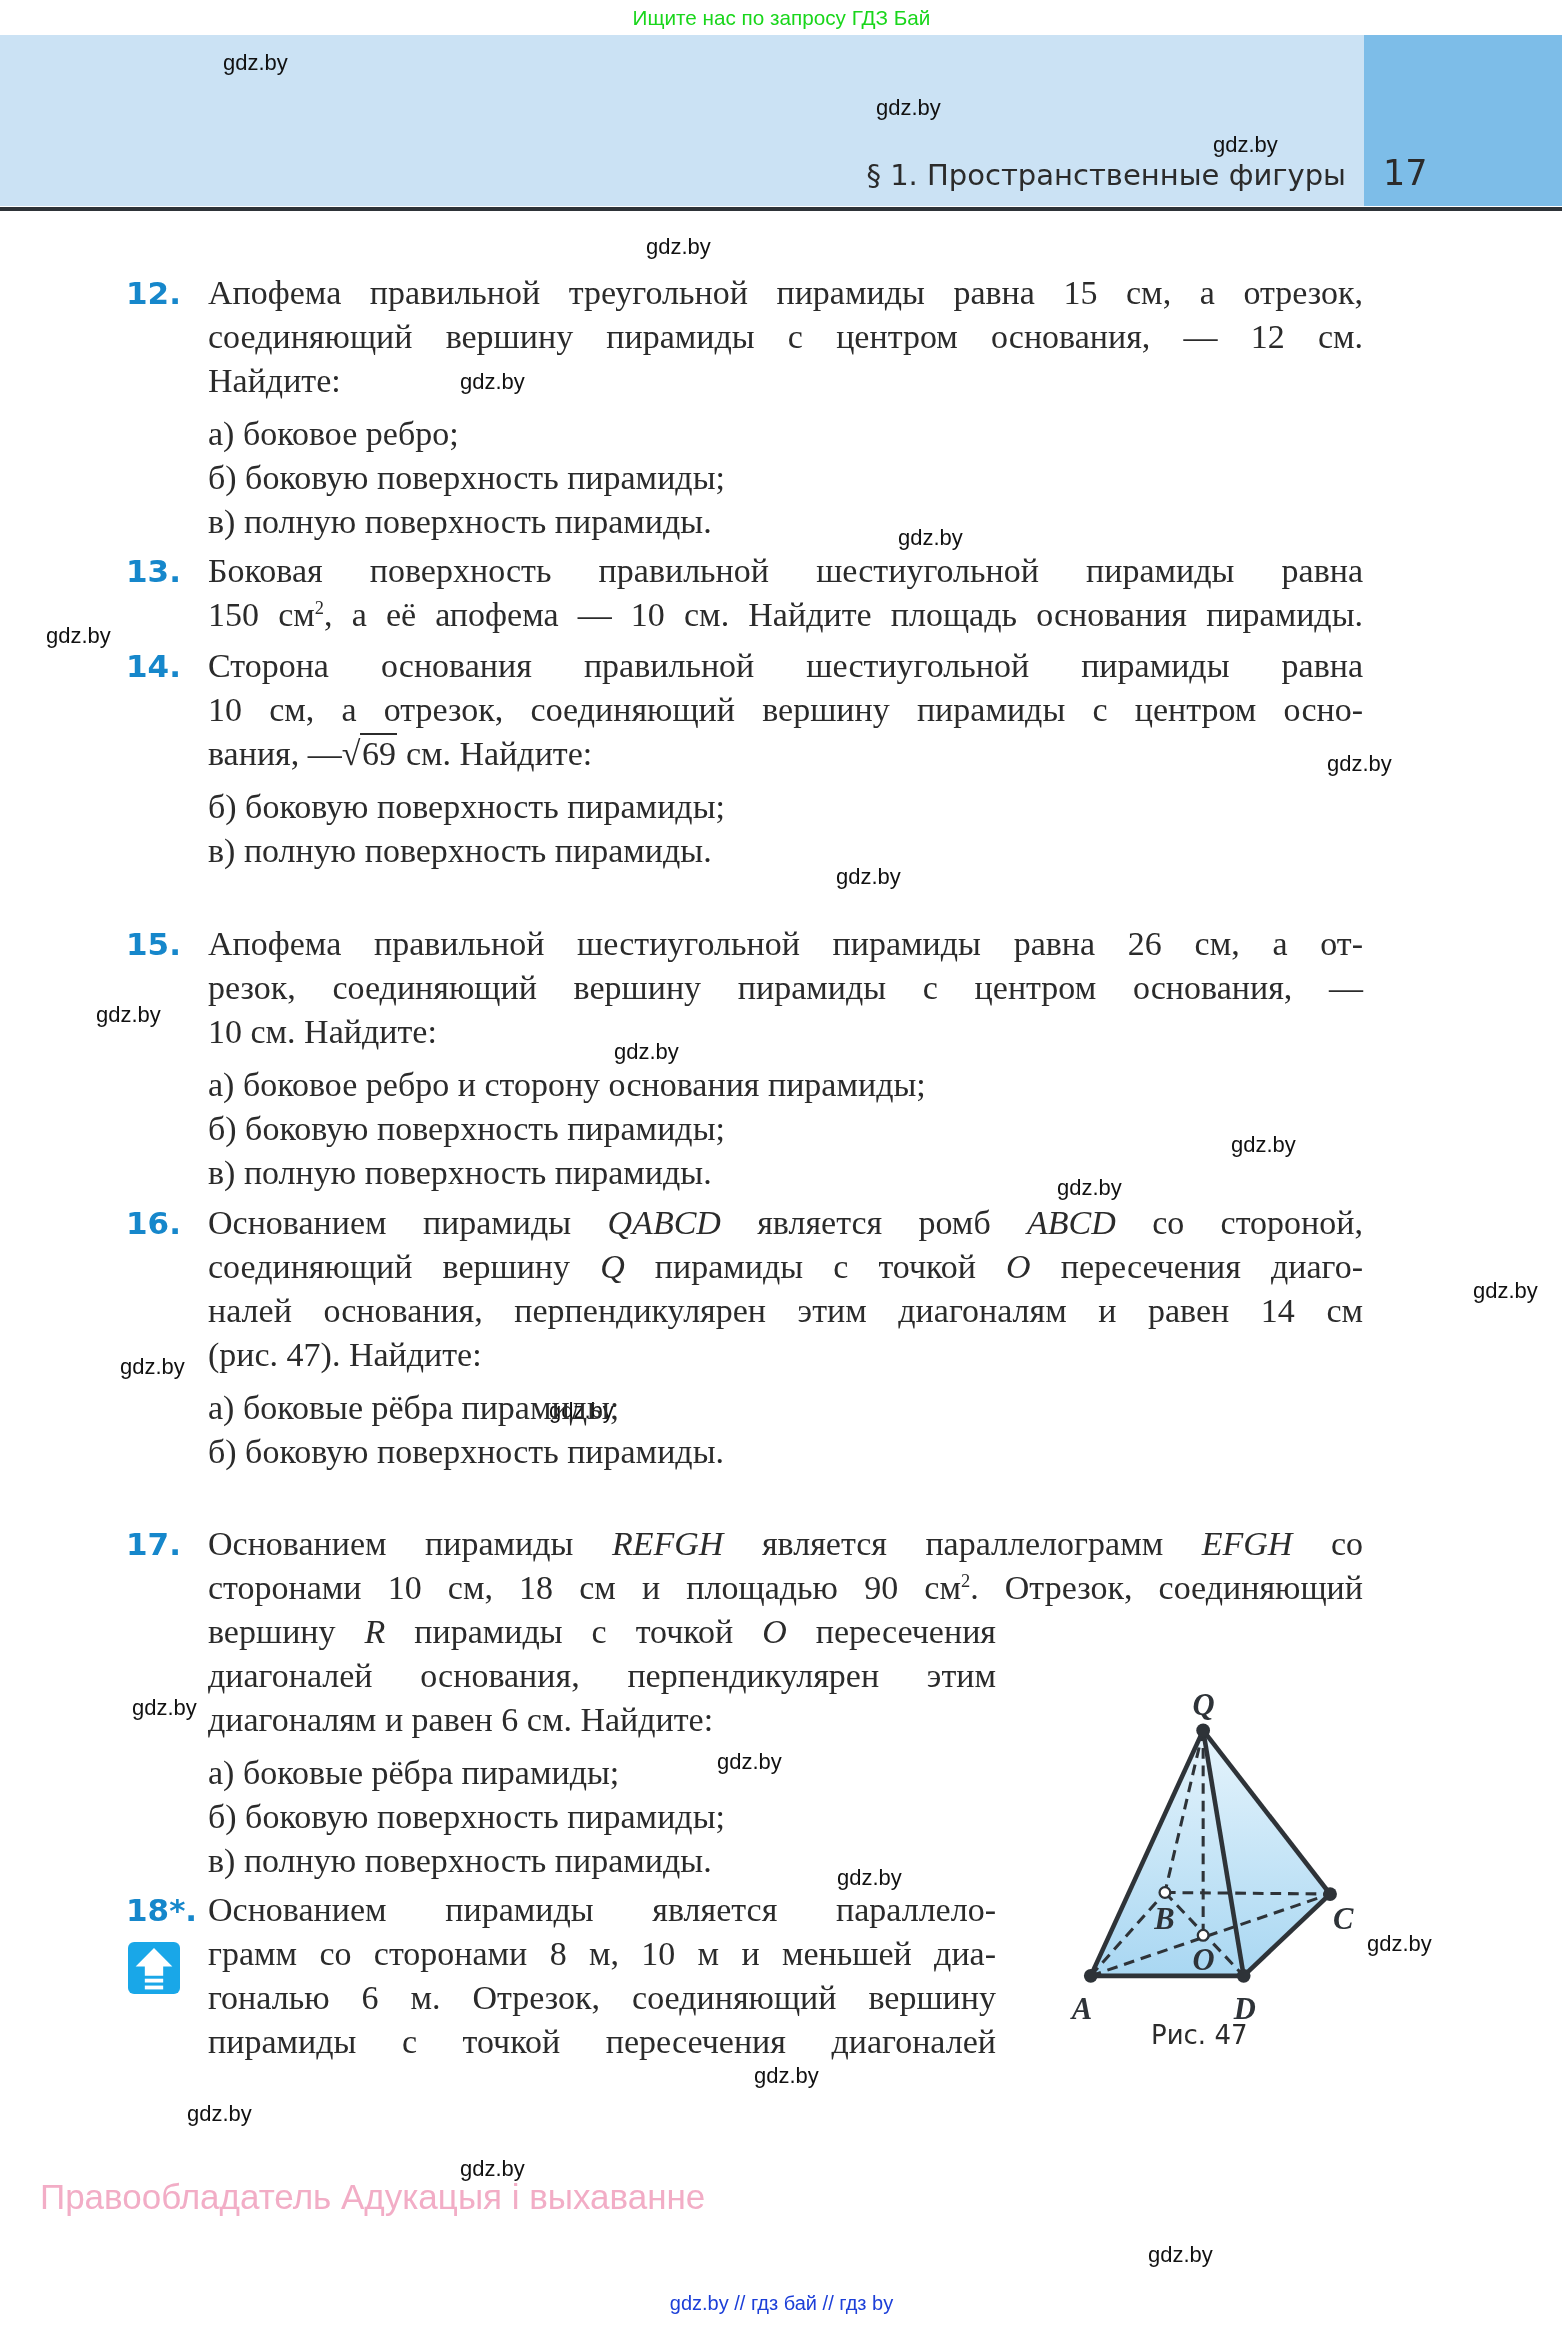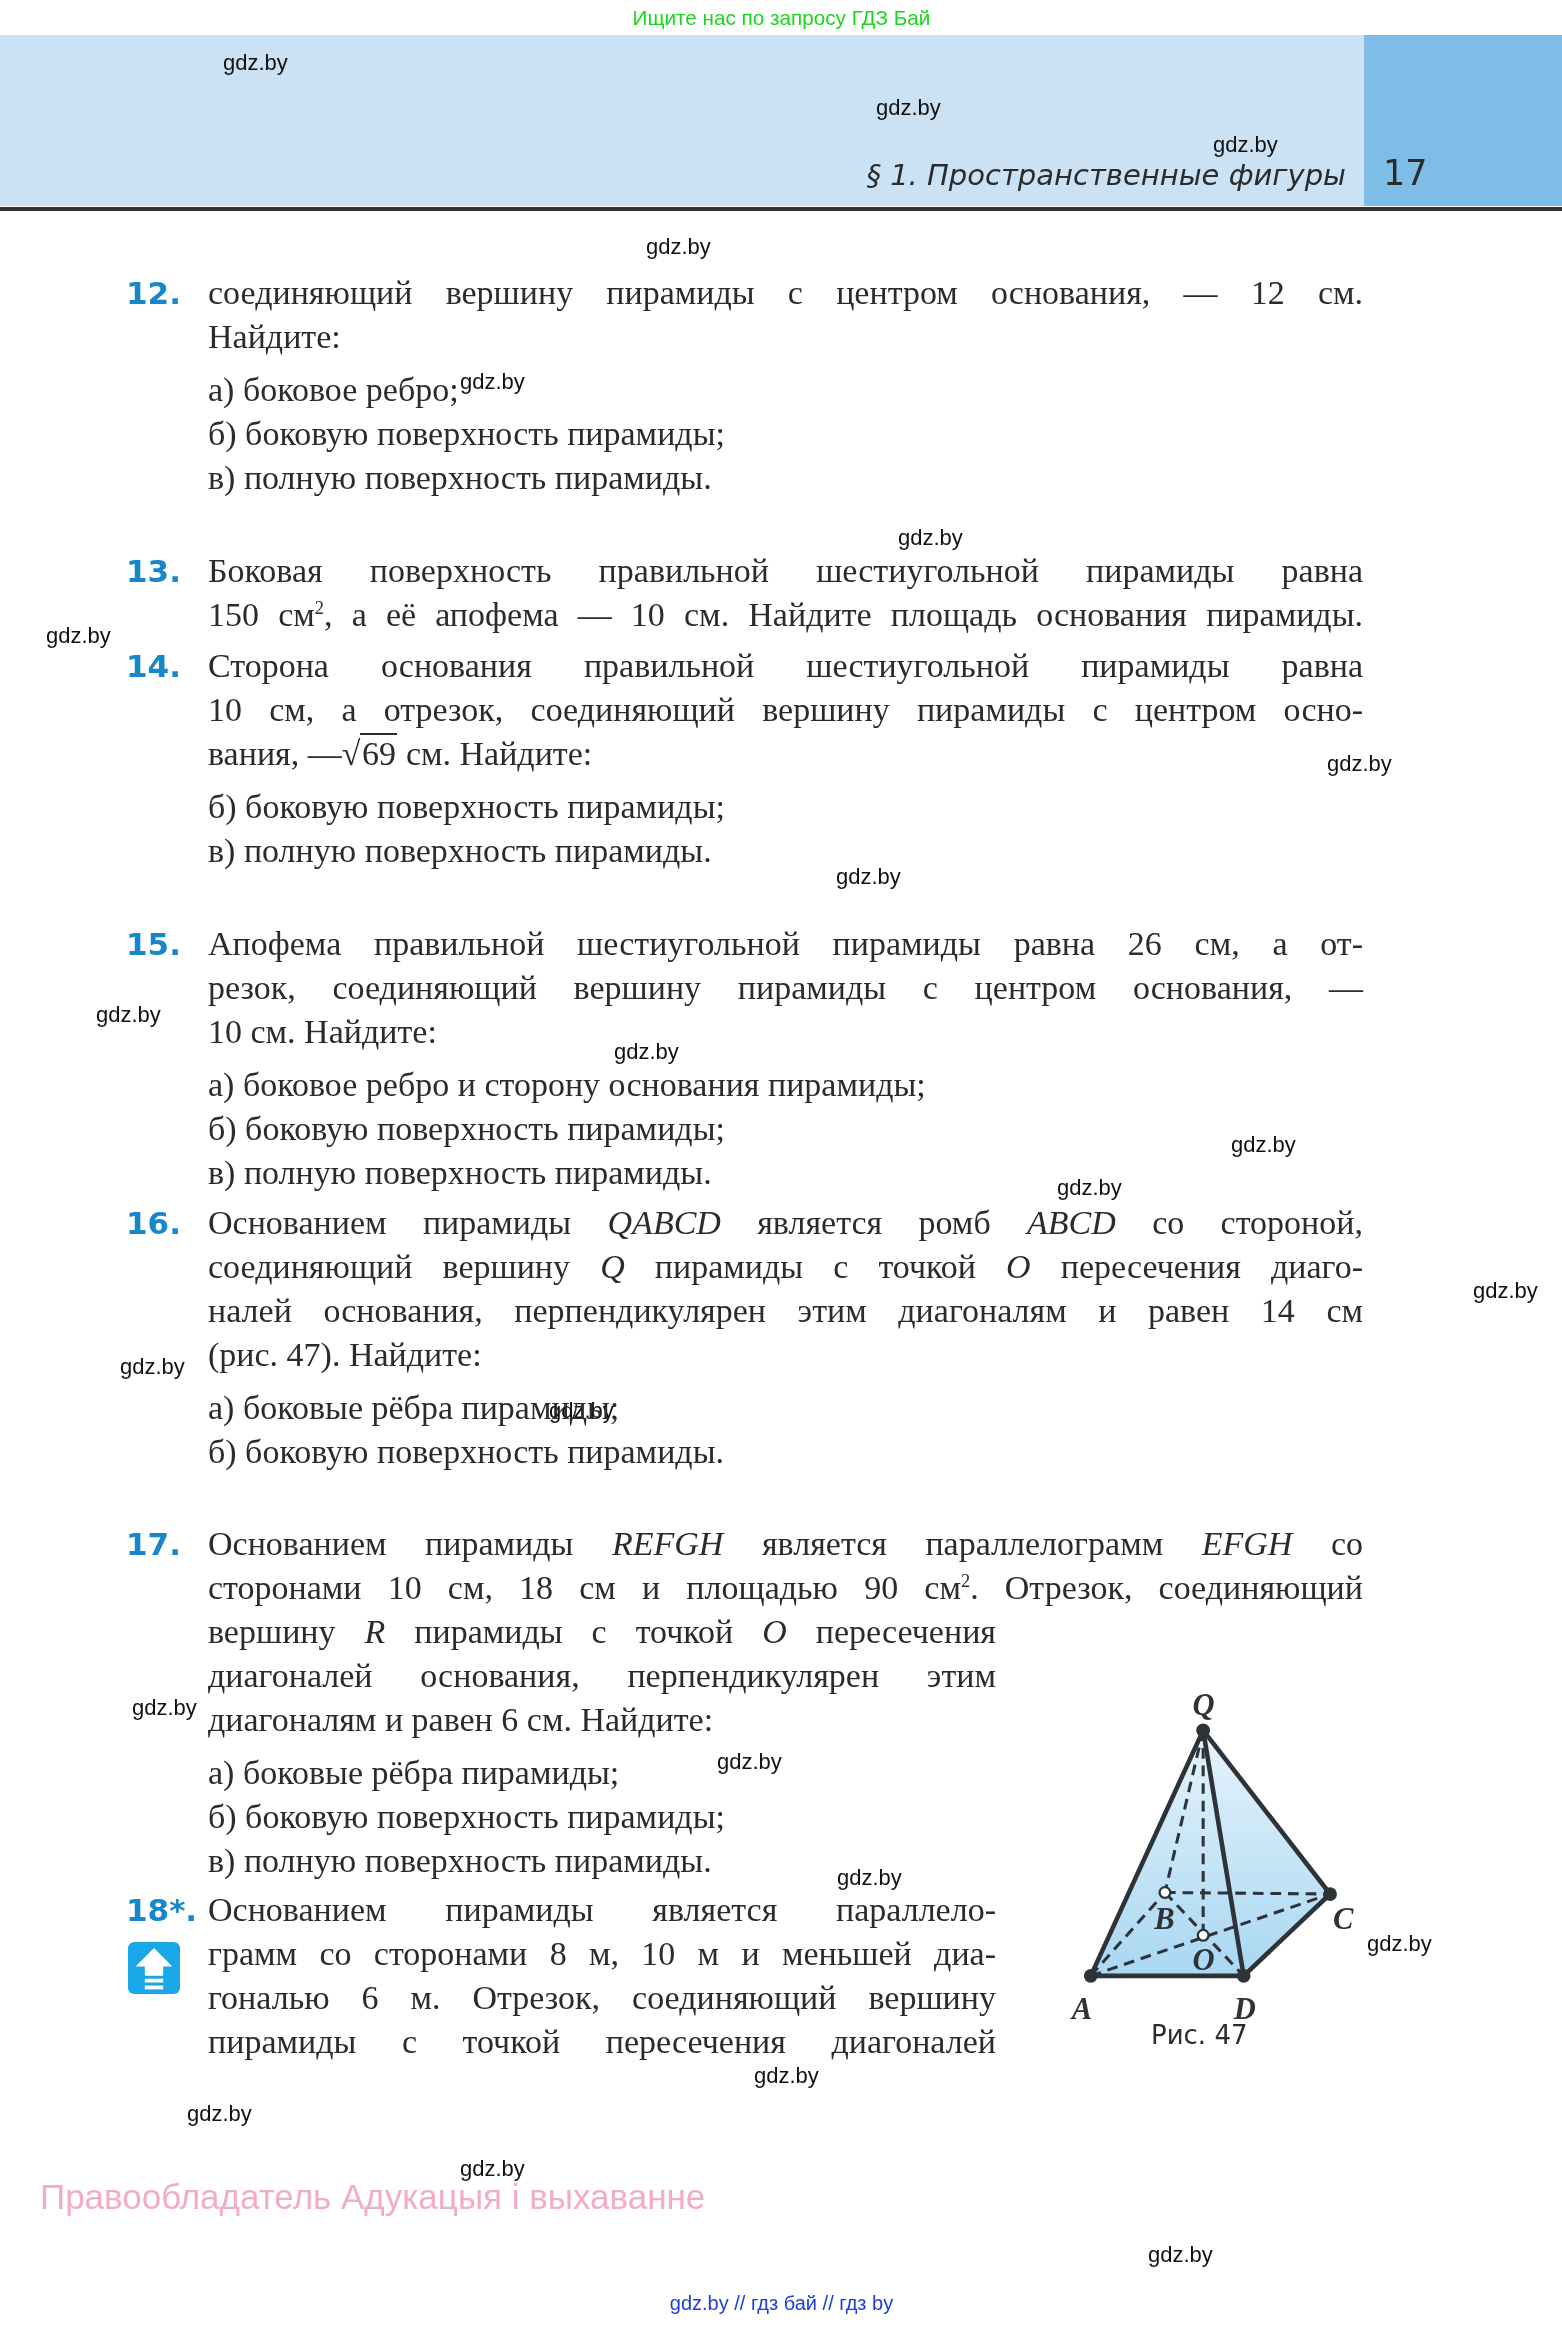--- a/index.html
+++ b/index.html
@@ -1,21 +1,21 @@
 <!DOCTYPE html>
 <html style="font-size:12.2px"><head>
 <meta charset="utf-8">
 <style>
   html, body { margin: 0; padding: 0; background: #ffffff; }
   body { width: 1563px; height: 2330px; position: relative; overflow: hidden; font-family: "Liberation Serif", "DejaVu Serif", serif; color: #2b2b2b; }
   .top-banner { position: absolute; top: 0; left: 0; width: 1563px; height: 35px; text-align: center; font-family: "Liberation Sans", sans-serif; font-size: 20.7px; line-height: 35px; color: #19d61b; }
   .header { position: absolute; top: 35px; left: 0; width: 1563px; height: 171px; background: #cbe2f4; }
   .header-tab { position: absolute; top: 35px; left: 1364px; width: 199px; height: 171px; background: #7dbde8; }
   .header-rule { position: absolute; top: 207px; left: 0; width: 1563px; height: 3.8px; background: #2e3338; }
-  .section-title { position: absolute; top: 158px; right: 217px; font-family: "DejaVu Sans", sans-serif; font-style: italic; font-size: 29px; color: #2b2b2b; white-space: nowrap; }
+  .section-title { position: absolute; top: 158px; right: 217px; font-family: "DejaVu Sans", sans-serif; font-size: 29px; color: #2b2b2b; white-space: nowrap; }
   .page-number { position: absolute; top: 153px; left: 1383px; font-family: "DejaVu Sans", sans-serif; font-size: 35px; color: #2b2b2b; }
   .wm { position: absolute; font-family: "Liberation Sans", sans-serif; font-size: 22px; color: #111; white-space: nowrap; }
   .problem { position: absolute; left: 0; width: 1563px; }
   .pnum { position: absolute; left: 126px; font-family: "DejaVu Sans", sans-serif; font-weight: bold; font-size: 31px; color: #1687cb; line-height: 44px; }
   .pbody { position: absolute; left: 208px; width: 1155px; font-size: 34px; line-height: 44px; text-align: justify; }
   .pbody.narrow { width: 788px; }
   .line { display: block; text-align: justify; text-align-last: justify; white-space: nowrap; }
   .line.last { text-align-last: left; }
   .sub { display: block; margin-top: 0; font-size: 34px; line-height: 44px; }
   .gap { height: 9.2px; }
@@ -61,20 +61,21 @@
 <span class="wm" style="left:837px;top:1865px">gdz.by</span>
 <span class="wm" style="left:1367px;top:1931px">gdz.by</span>
 <span class="wm" style="left:754px;top:2063px">gdz.by</span>
 <span class="wm" style="left:187px;top:2101px">gdz.by</span>
 <span class="wm" style="left:460px;top:2156px">gdz.by</span>
 <span class="wm" style="left:1148px;top:2242px">gdz.by</span>
 
 <div class="problem" style="top:271px">
   <div class="pnum">12.</div>
   <div class="pbody">
+    <span class="line">Апофема правильной треугольной пирамиды равна 15 см, а отрезок,</span>
     <span class="line">соединяющий вершину пирамиды с центром основания, — 12 см.</span>
     <span class="line last">Найдите:</span>
     <div class="gap"></div>
     <span class="sub">а) боковое ребро;</span>
     <span class="sub">б) боковую поверхность пирамиды;</span>
     <span class="sub">в) полную поверхность пирамиды.</span>
   </div>
 </div>
 
 <div class="problem" style="top:549px">

